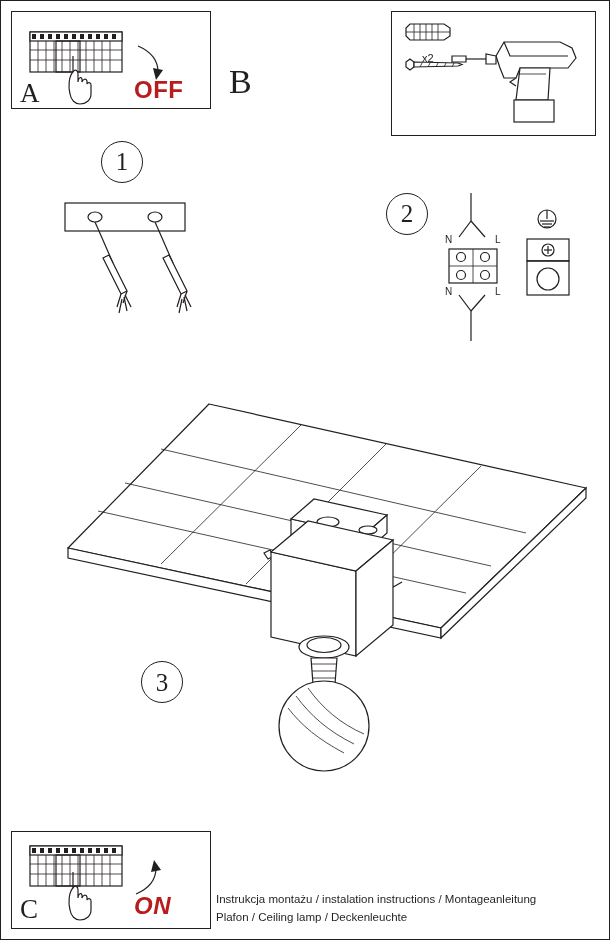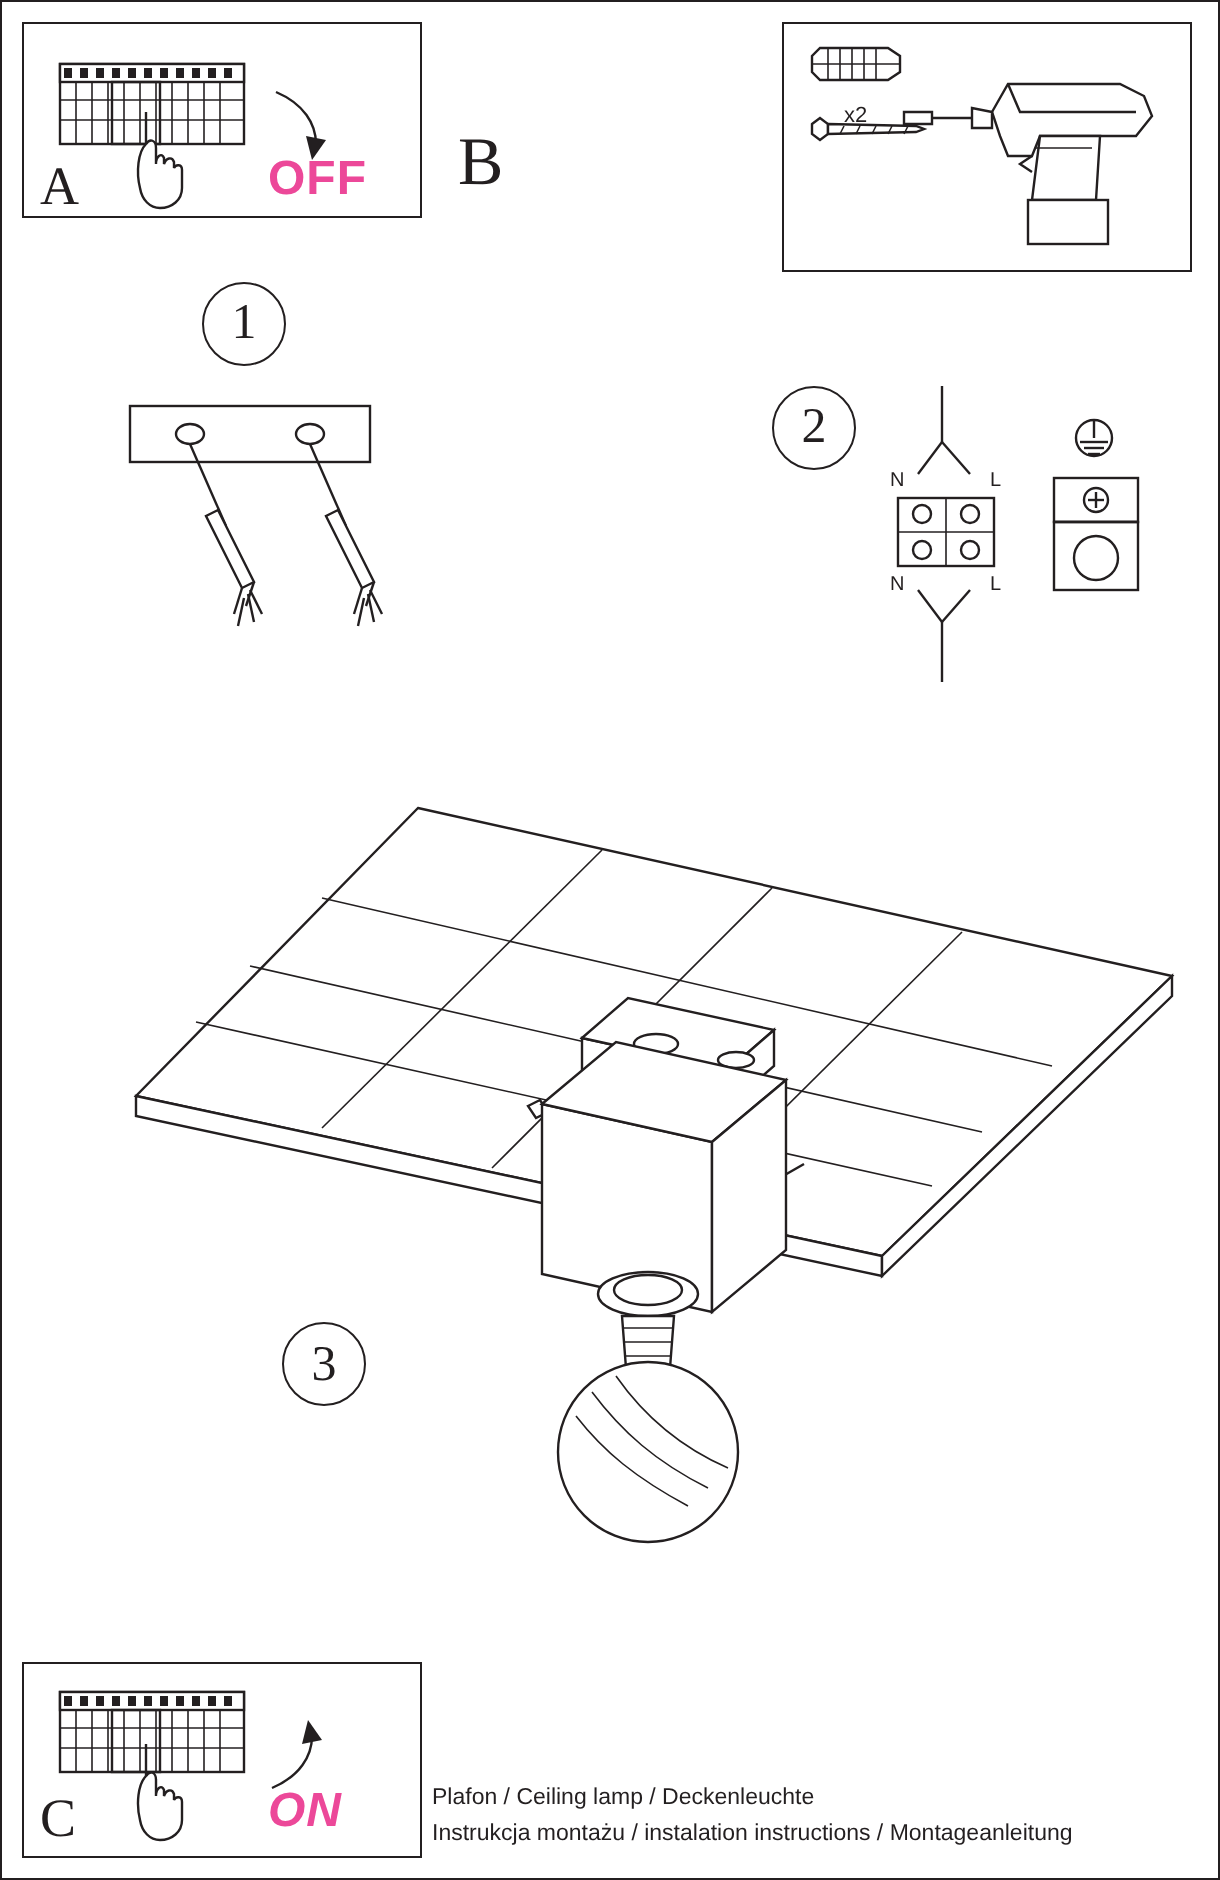--- a/index.html
+++ b/index.html
@@ -52,21 +52,21 @@
     font-family: "Liberation Serif", serif;
     font-size: 27px;
     color: #231f20;
   }
   .onoff {
     position: absolute;
     font-family: "Liberation Sans", sans-serif;
     font-weight: bold;
     font-size: 24px;
     letter-spacing: 0.5px;
-    color: #ec4899;
+    color: #b91c1c;
     text-align: center;
   }
   .xlabel {
     position: absolute;
     font-family: "Liberation Sans", sans-serif;
     font-size: 11px;
     color: #231f20;
   }
   .caption {
     position: absolute;
@@ -357,17 +357,17 @@
       <path class="s" d="M61 56 L61 40"></path>
 
       <path class="s" d="M124 62 C138 56 144 46 144 36" stroke-width="1.4"></path>
       <path class="blk" d="M139 40 L149 38 L142 28 Z"></path>
     </svg>
     <div class="letter" style="left:8px; top:62px;">C</div>
     <div class="onoff" style="left:122px; top:60px;font-style:italic;">ON</div>
   </div>
 
   <div class="caption" style="left:215px; top:890px; width:385px;">
+    <div>Instrukcja montażu / instalation instructions / Montageanleitung</div>
     <div>Plafon / Ceiling lamp / Deckenleuchte</div>
-    <div>Instrukcja montażu / instalation instructions / Montageanleitung</div>
   </div>
 
 </div>
 
 </body></html>

